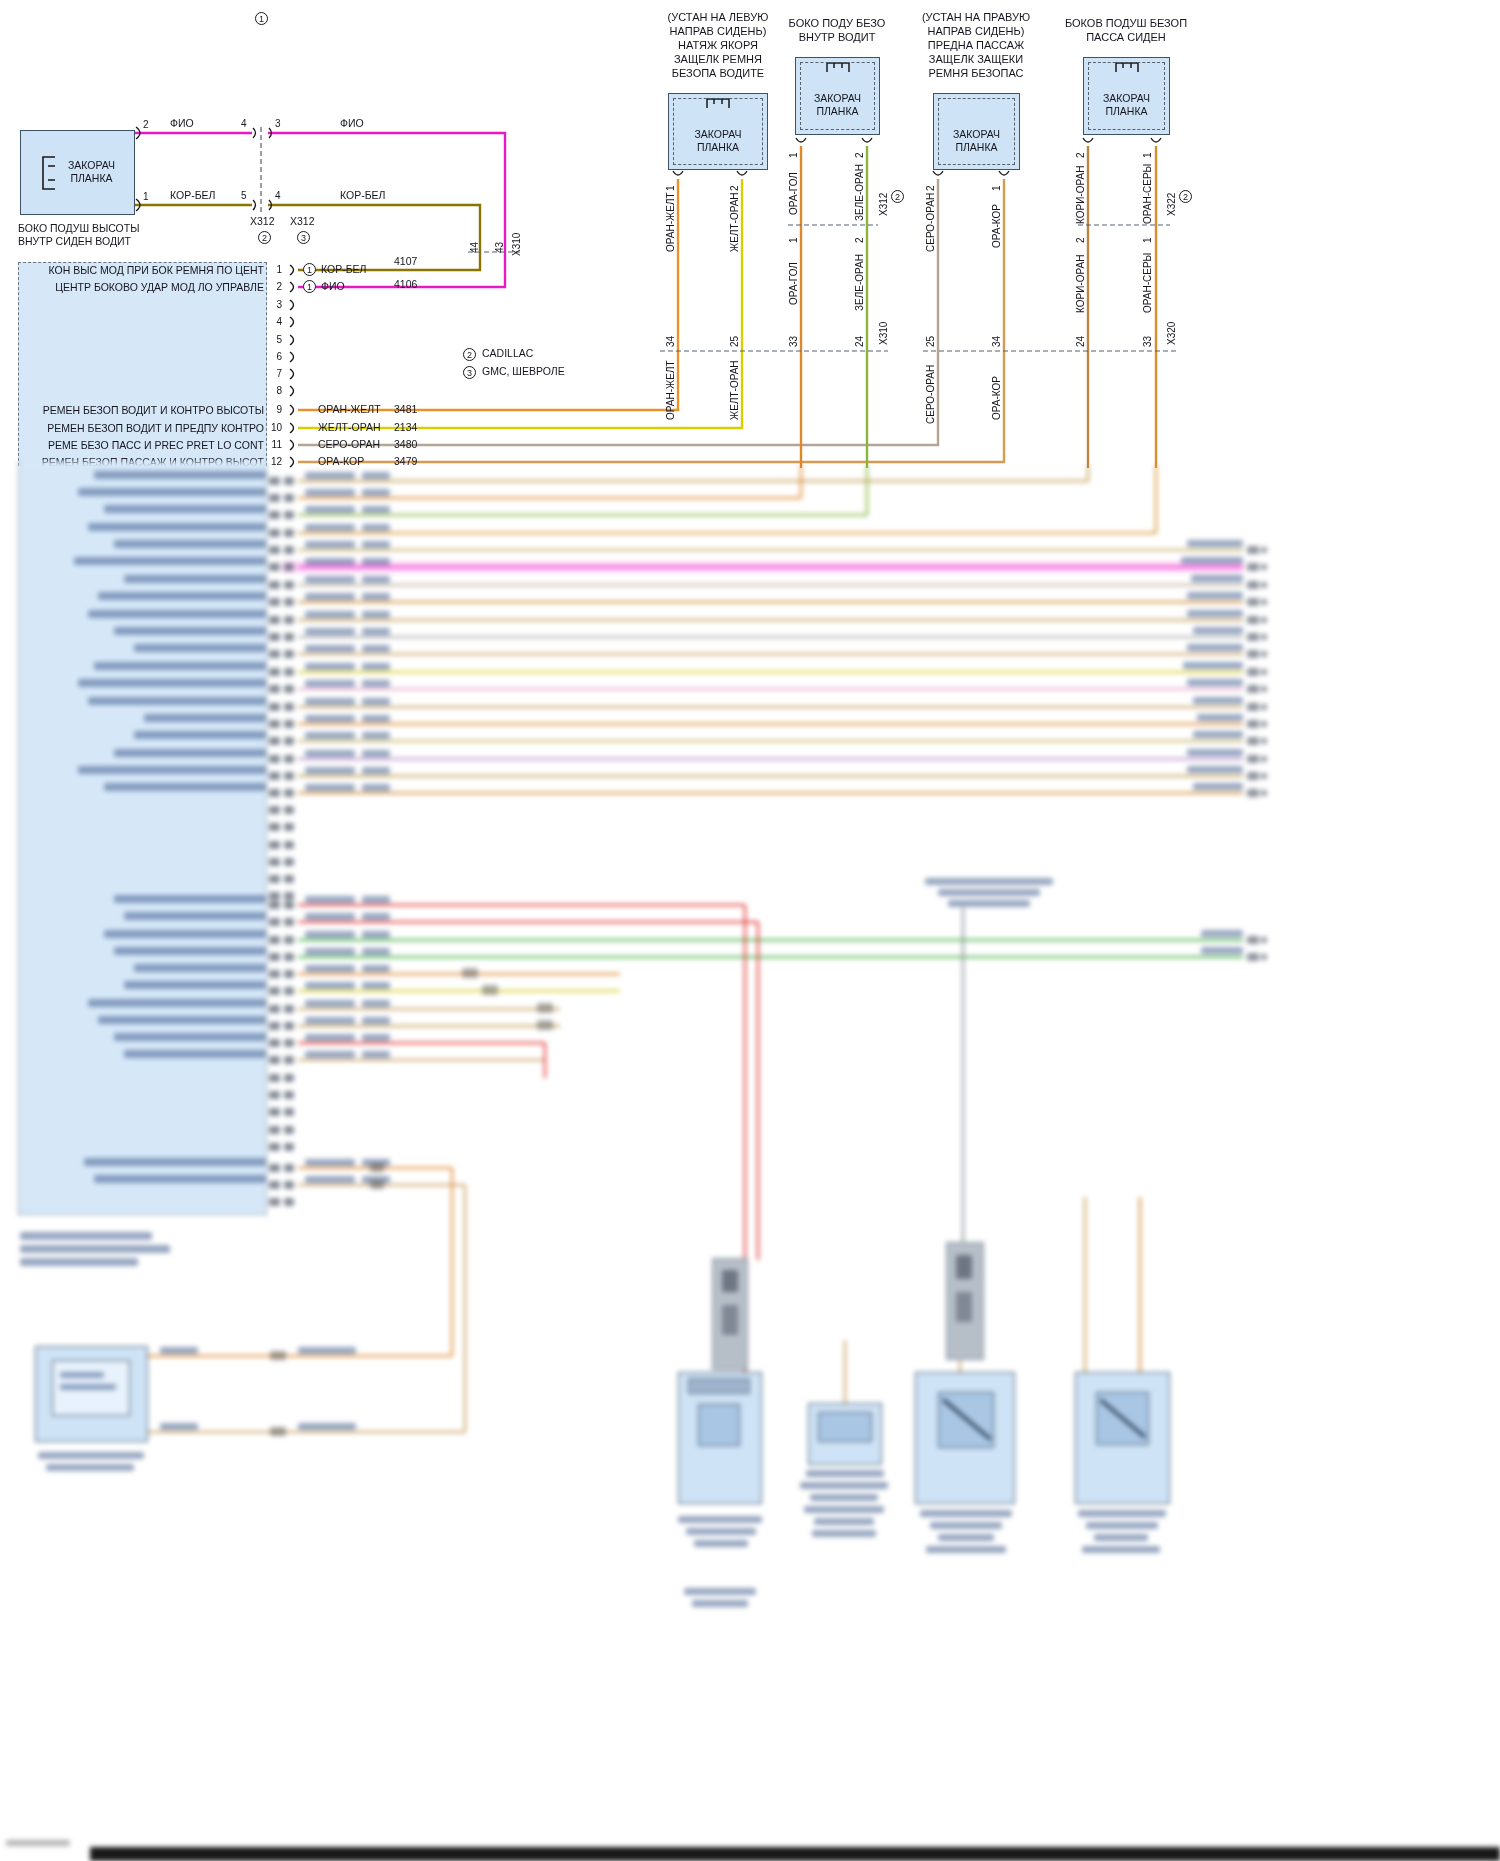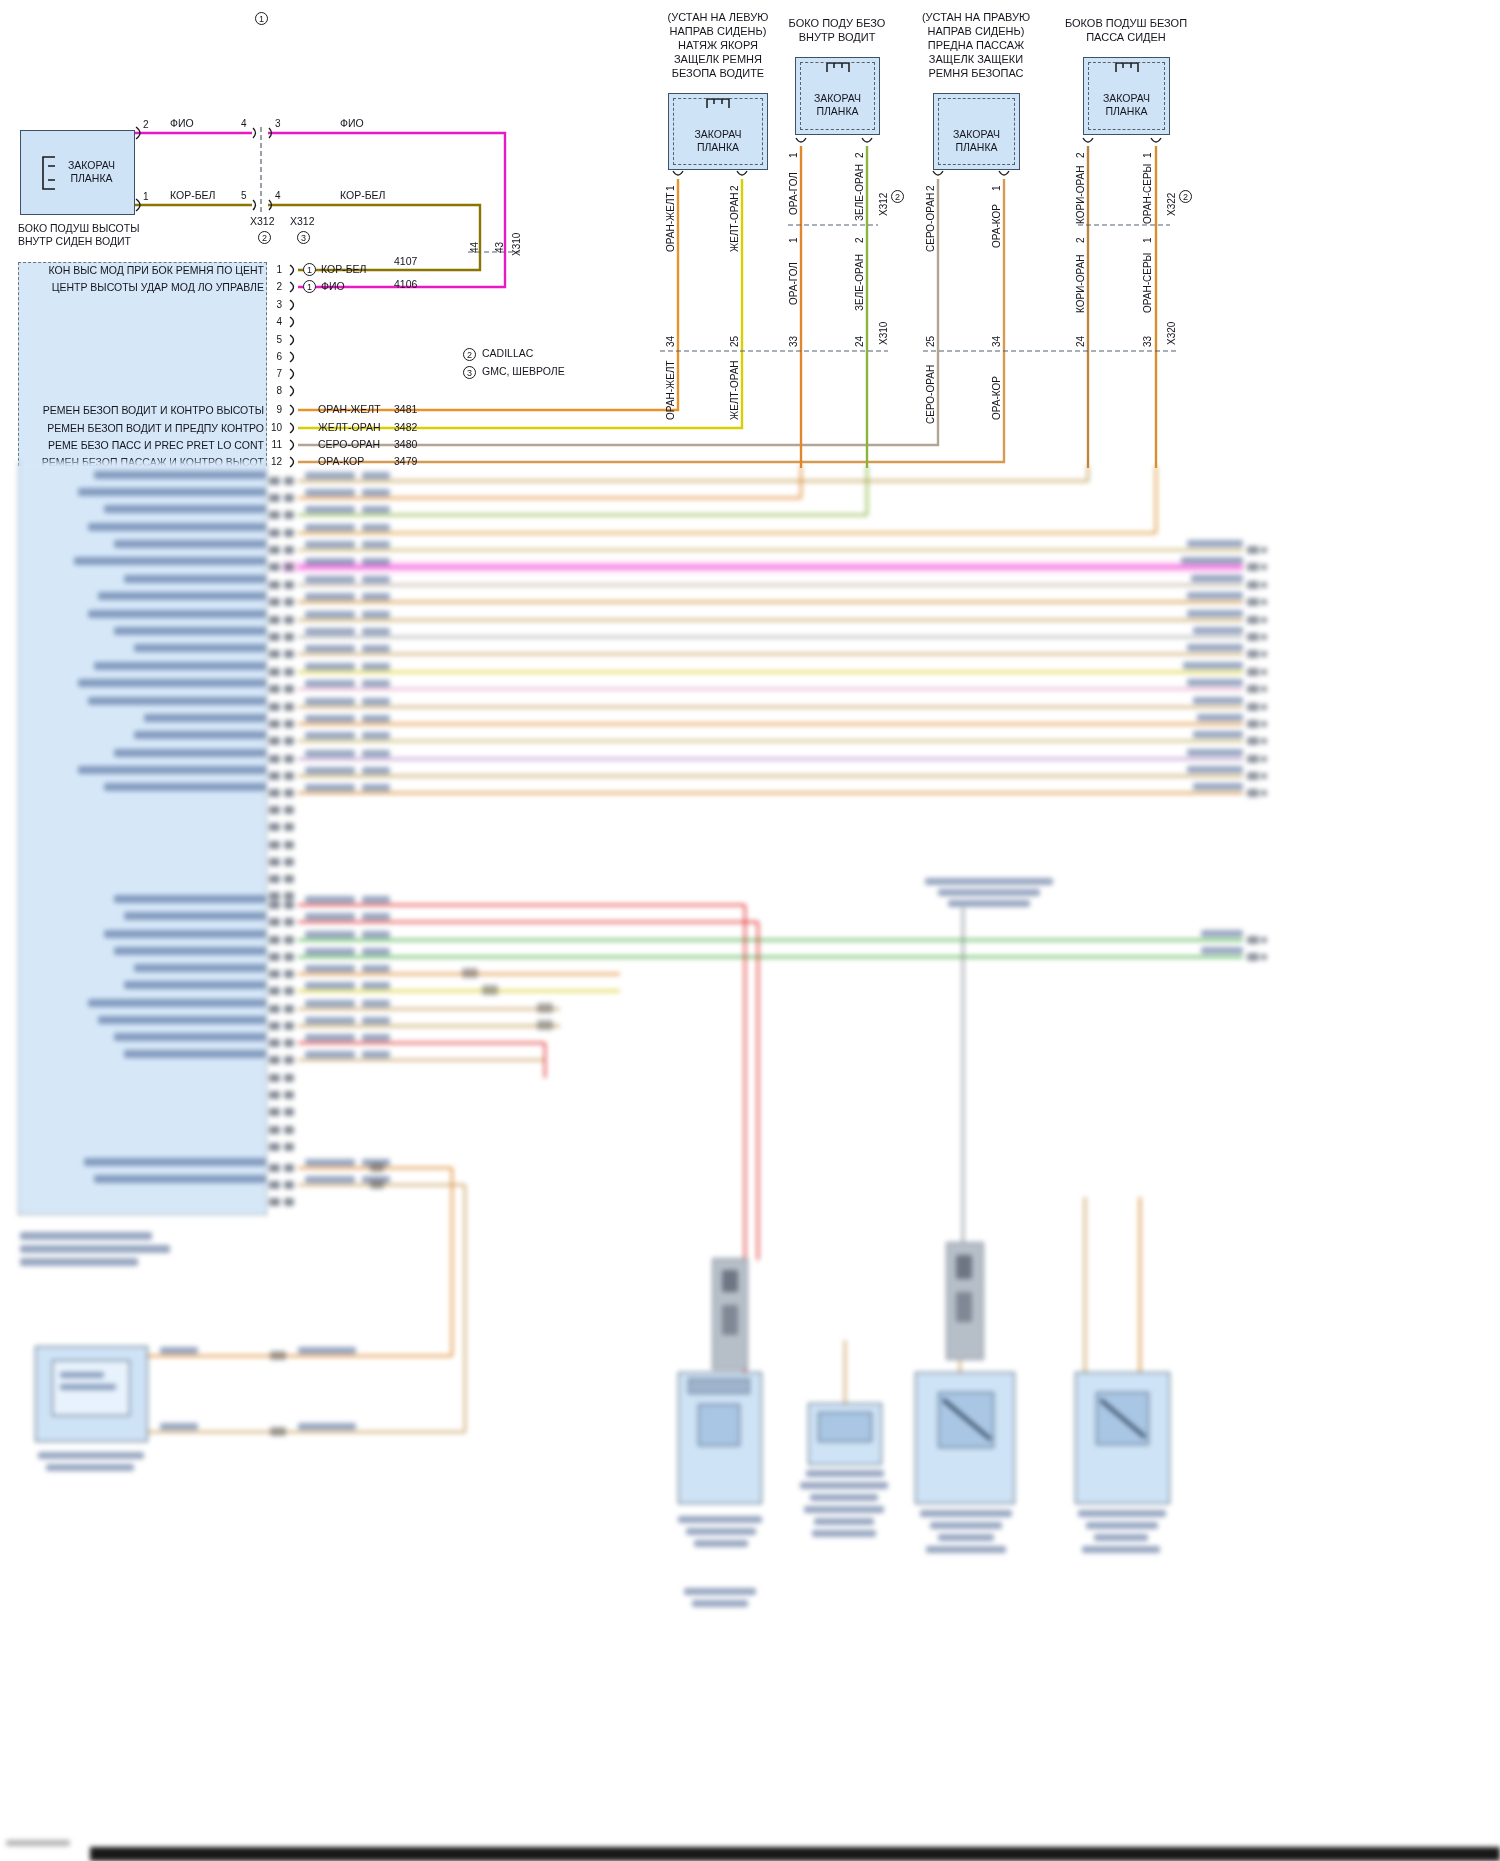--- a/index.html
+++ b/index.html
@@ -148,21 +148,21 @@
   <span class="vlbl" style="left:469px;top:253px">44</span>
   <span class="vlbl" style="left:494px;top:253px">43</span>
   <span class="vlbl" style="left:511px;top:256px">X310</span>
 
   <span class="circ" style="left:463px;top:348px">2</span>
   <span class="lbl" style="left:482px;top:347px">CADILLAC</span>
   <span class="circ" style="left:463px;top:366px">3</span>
   <span class="lbl" style="left:482px;top:365px">GMC, ШЕВРОЛЕ</span>
 
   <div class="mlabel" style="top:263px">КОН ВЫС МОД ПРИ БОК РЕМНЯ ПО ЦЕНТ</div>
-  <div class="mlabel" style="top:280px">ЦЕНТР ВЫСОТЫ УДАР МОД ЛО УПРАВЛЕ</div>
+  <div class="mlabel" style="top:280px">ЦЕНТР БОКОВО УДАР МОД ЛО УПРАВЛЕ</div>
   <div class="mlabel" style="top:403px">РЕМЕН БЕЗОП ВОДИТ И КОНТРО ВЫСОТЫ</div>
   <div class="mlabel" style="top:421px">РЕМЕН БЕЗОП ВОДИТ И ПРЕДПУ КОНТРО</div>
   <div class="mlabel" style="top:438px">РЕМЕ БЕЗО ПАСС И PREC PRET LO CONT</div>
   <div class="mlabel" style="top:455px">РЕМЕН БЕЗОП ПАССАЖ И КОНТРО ВЫСОТ</div>
 
   <span class="pnum" style="top:264px">1</span>
   <span class="pnum" style="top:281px">2</span>
   <span class="pnum" style="top:299px">3</span>
   <span class="pnum" style="top:316px">4</span>
   <span class="pnum" style="top:334px">5</span>
@@ -176,21 +176,21 @@
 
   <span class="circ" style="left:303px;top:263px">1</span>
   <span class="circ" style="left:303px;top:280px">1</span>
   <span class="lbl" style="left:321px;top:263px">КОР-БЕЛ</span>
   <span class="lbl" style="left:321px;top:280px">ФИО</span>
   <span class="lbl" style="left:394px;top:255px">4107</span>
   <span class="lbl" style="left:394px;top:278px">4106</span>
   <span class="lbl" style="left:318px;top:403px">ОРАН-ЖЕЛТ</span>
   <span class="lbl" style="left:394px;top:403px">3481</span>
   <span class="lbl" style="left:318px;top:421px">ЖЕЛТ-ОРАН</span>
-  <span class="lbl" style="left:394px;top:421px">3482</span>
+  <span class="lbl" style="left:394px;top:421px">2134</span>
   <span class="lbl" style="left:318px;top:438px">СЕРО-ОРАН</span>
   <span class="lbl" style="left:394px;top:438px">3480</span>
   <span class="lbl" style="left:318px;top:455px">ОРА-КОР</span>
   <span class="lbl" style="left:394px;top:455px">3479</span>
 
   <span class="vlbl" style="left:665px;top:191px">1</span>
   <span class="vlbl" style="left:665px;top:252px">ОРАН-ЖЕЛТ</span>
   <span class="vlbl" style="left:665px;top:347px">34</span>
   <span class="vlbl" style="left:665px;top:420px">ОРАН-ЖЕЛТ</span>
   <span class="vlbl" style="left:729px;top:191px">2</span>

